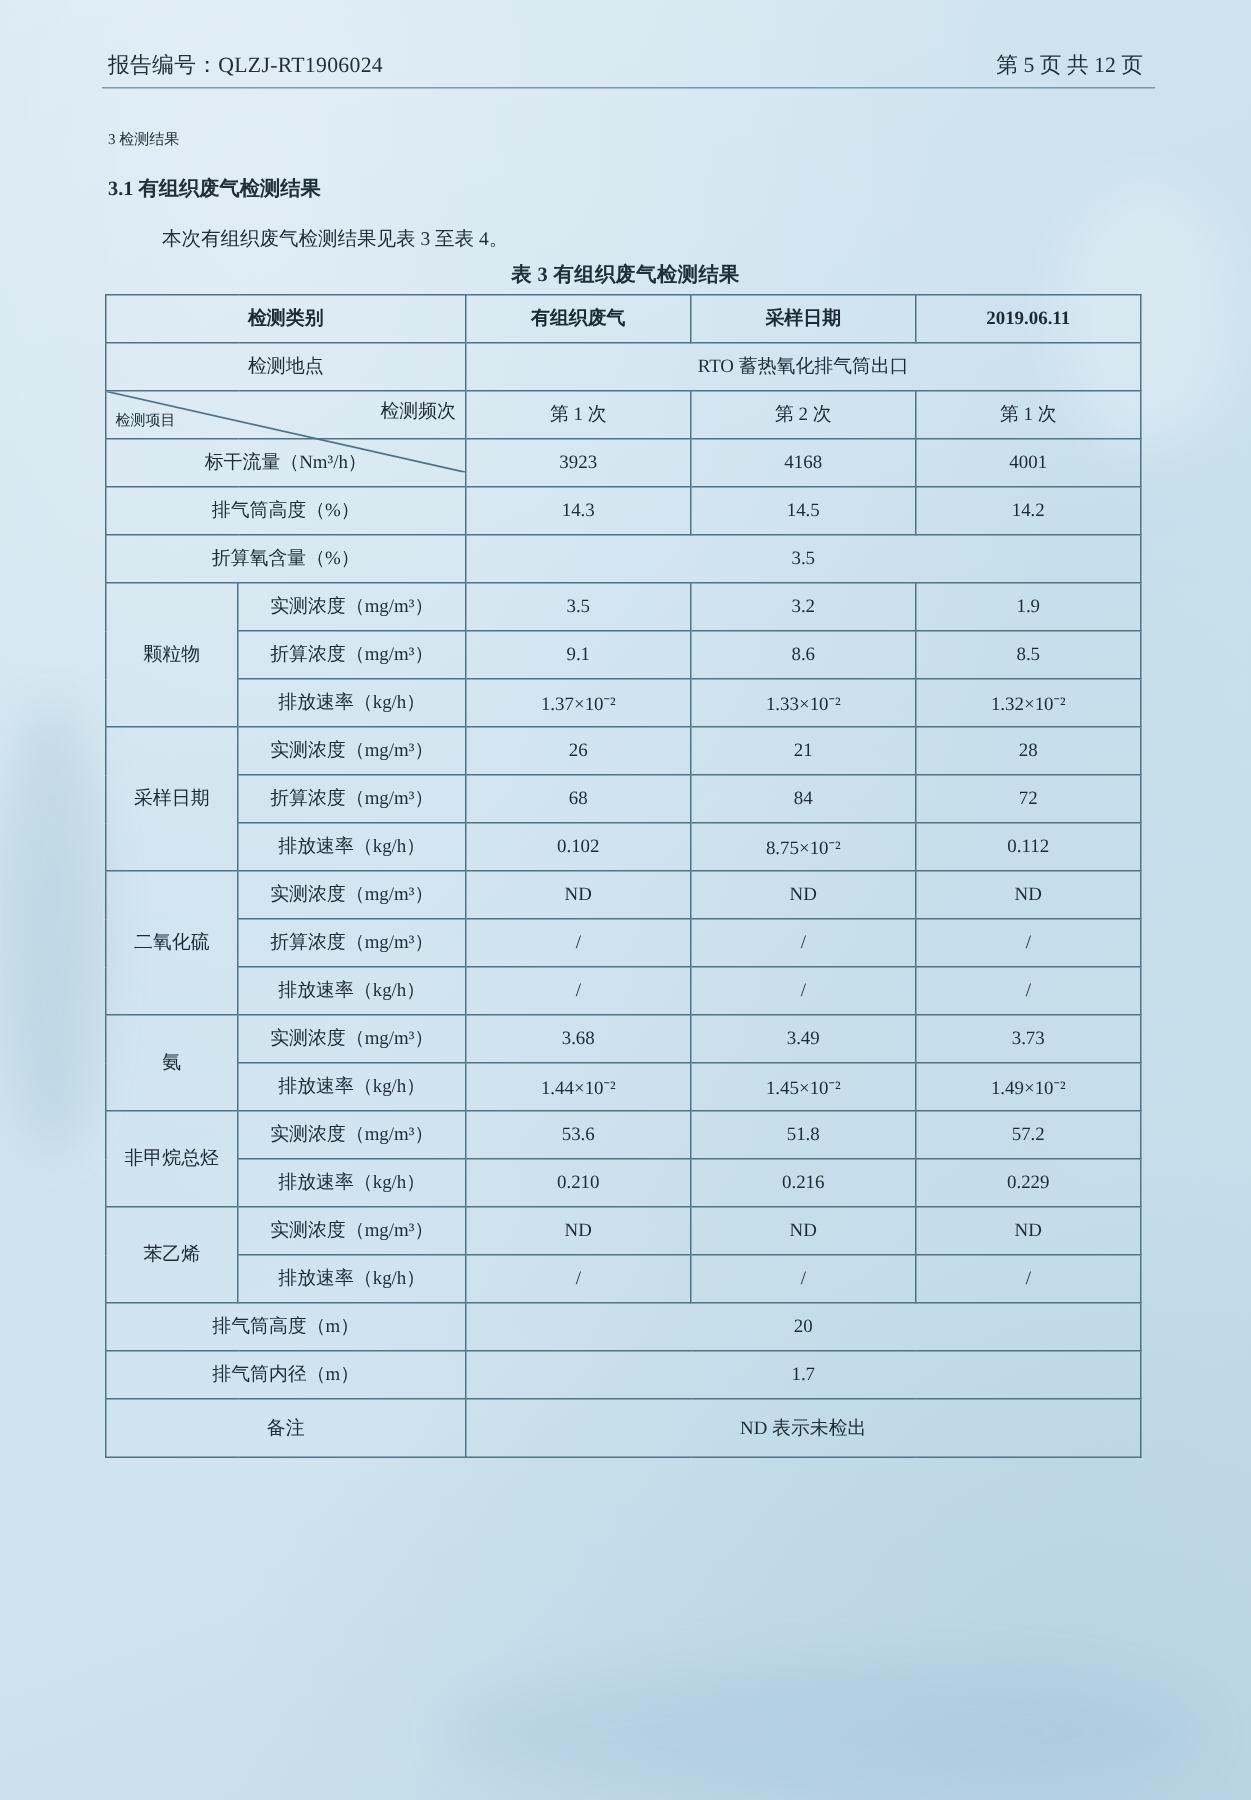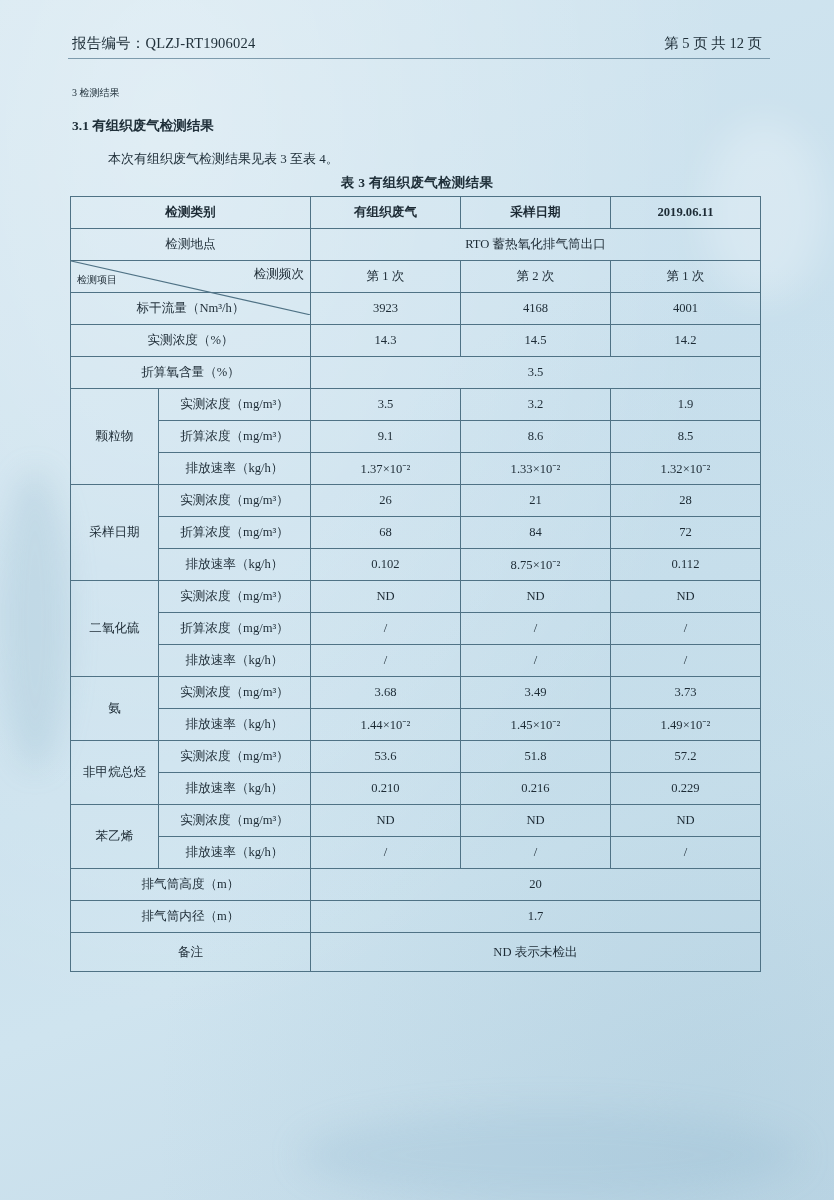--- a/index.html
+++ b/index.html
@@ -190,21 +190,21 @@
           <td>第 1 次</td>
         </tr>
 
         <tr>
           <td class="lab" colspan="2">标干流量（Nm³/h）</td>
           <td>3923</td>
           <td>4168</td>
           <td>4001</td>
         </tr>
         <tr>
-          <td class="lab" colspan="2">实测浓度（%）</td>
+          <td class="lab" colspan="2">排气筒高度（%）</td>
           <td>14.3</td>
           <td>14.5</td>
           <td>14.2</td>
         </tr>
         <tr>
           <td class="lab" colspan="2">折算氧含量（%）</td>
           <td colspan="3">3.5</td>
         </tr>
 
         <tr>

